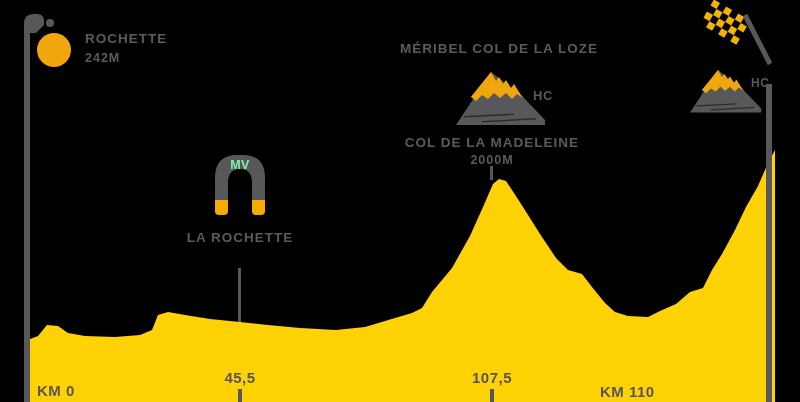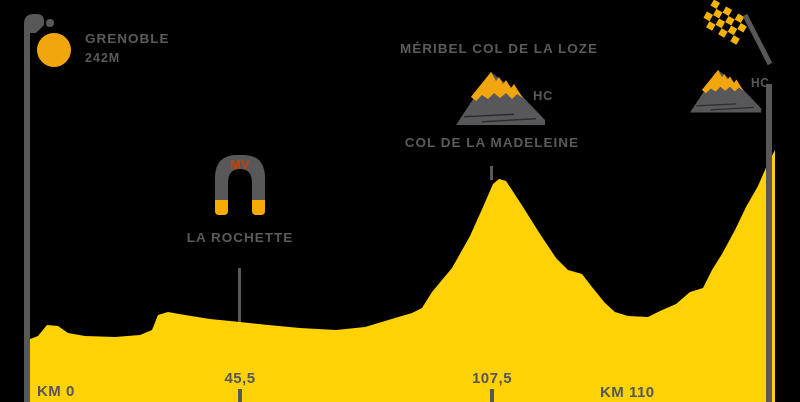--- a/index.html
+++ b/index.html
@@ -11,21 +11,21 @@
   .lbl{
     position:absolute;color:#5b5b5d;font-weight:700;
     letter-spacing:1px;white-space:nowrap;line-height:1;
   }
   .name{font-size:13.5px;}
   .alt{font-size:12.5px;text-align:center;}
   .axis{font-size:15px;color:#57565a;letter-spacing:0.5px;}
   .cat{font-size:13px;color:#58585a;letter-spacing:0.5px;margin-left:12px;}
   .center{text-align:center;}
   .right{text-align:left;}
-  .badge{color:#c2410c;font-size:12.5px;letter-spacing:0.5px;}
+  .badge{color:#86efac;font-size:12.5px;letter-spacing:0.5px;}
 </style>
 </head>
 <body>
 
 <div class="stage">
 
   <svg width="800" height="402" viewBox="0 0 800 402">
 
     <polygon fill="#ffd205" points="
       25,341 38,336 47,325 58,326 68,333 85,336 115,337 140,335 152,330
@@ -81,27 +81,28 @@
           <rect x="-9" y="14" width="7" height="7"></rect>
         <rect x="-30" y="21" width="7" height="7"></rect>
           <rect x="-16" y="21" width="7" height="7"></rect>
           <rect x="-2" y="21" width="7" height="7"></rect>
       </g>
     </g>
     <line x1="745" y1="15" x2="770" y2="64" stroke="#58585a" stroke-width="5"></line>
     <rect x="766" y="84" width="6" height="318" fill="#58585a"></rect>
   </svg>
 
-  <div class="lbl name" style="left:85px;top:32px;">GRENOBLE</div>
+  <div class="lbl name" style="left:85px;top:32px;">ROCHETTE</div>
   <div class="lbl alt" style="left:85px;top:52px;">242M</div>
 
   <div class="lbl name right" style="left:400px;top:42px;width:306px;">MÉRIBEL COL DE LA LOZE</div>
   <div class="lbl cat" style="left:739px;top:77px;font-size:12px;">HC</div>
 
   <div class="lbl name center" style="left:372px;top:136px;width:240px;">COL DE LA MADELEINE</div>
+  <div class="lbl alt center" style="left:372px;top:154px;width:240px;">2000M</div>
   <div class="lbl cat" style="left:521px;top:89px;">HC</div>
 
   <div class="lbl badge center" style="left:210px;top:159px;width:60px;">MV</div>
   <div class="lbl name center" style="left:160px;top:231px;width:160px;">LA ROCHETTE</div>
 
   <div class="lbl axis" style="left:37px;top:383px;">KM 0</div>
   <div class="lbl axis center" style="left:190px;top:370px;width:100px;">45,5</div>
   <div class="lbl axis center" style="left:442px;top:370px;width:100px;">107,5</div>
   <div class="lbl axis right" style="left:600px;top:384px;width:162px;">KM 110</div>
 </div>

